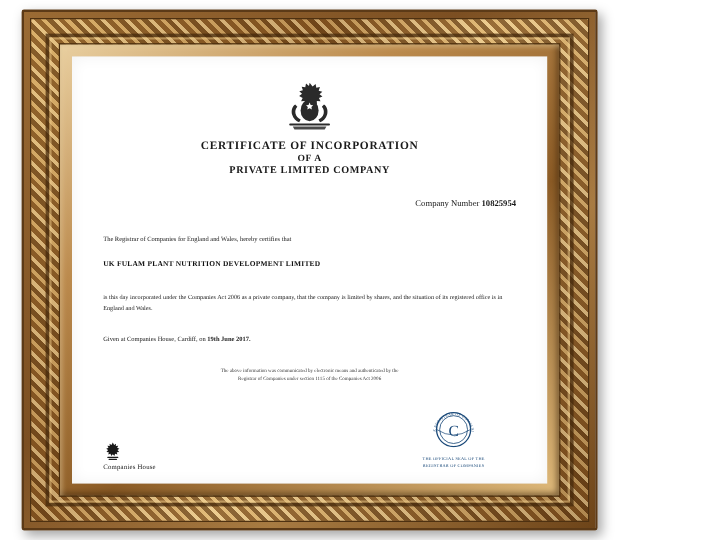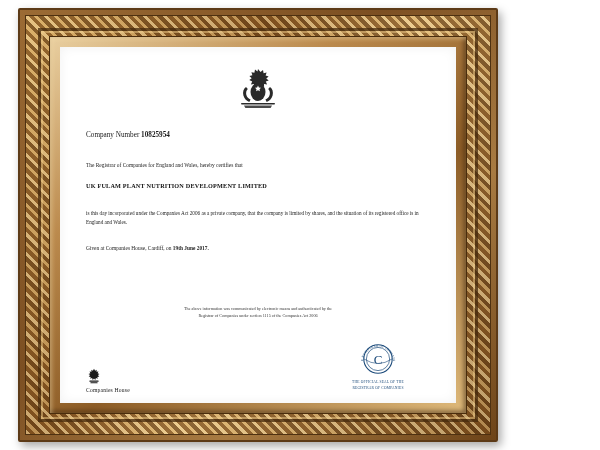--- a/index.html
+++ b/index.html
@@ -111,21 +111,21 @@
     letter-spacing: 0.5px;
     font-weight: bold;
   }
   .title-line3 {
     font-size: 8.5px;
     letter-spacing: 0.5px;
     font-weight: bold;
   }
 
   .company-number {
-    text-align: left;
+    text-align: right;
     margin-top: 20px;
     font-size: 7.2px;
     color: #1a1a1a;
   }
   .company-number b { font-weight: bold; }
 
   .body-text {
     margin-top: 22px;
     font-size: 5.4px;
     line-height: 1.6;
@@ -223,20 +223,25 @@
           <path d="M37 20c2.5 1.5 3.5 5 2.6 8.5-.9 3.4-3.4 5.6-5.9 6.4l-1.3-2.3c2-.8 3.7-2.4 4.3-4.8.5-2.2 0-4.6-1.5-5.9z"></path>
           <rect x="8" y="36" width="34" height="1.6" rx=".8"></rect>
           <path d="M11 38.5h28l-1.4 2.4H12.4z" opacity=".85"></path>
         </g>
         <g fill="#ffffff">
           <path d="M25 18.5l.9 1.9 2.1.3-1.5 1.5.4 2.1-1.9-1-1.9 1 .4-2.1-1.5-1.5 2.1-.3z"></path>
         </g>
       </svg>
     </div>
 
+    <div class="title-block">
+      <div class="title-line1">CERTIFICATE OF INCORPORATION</div>
+      <div class="title-line2">OF A</div>
+      <div class="title-line3">PRIVATE LIMITED COMPANY</div>
+    </div>
 
     <div class="company-number">
       <span>Company Number</span>
       <b>10825954</b>
     </div>
 
     <div class="body-text">The Registrar of Companies for England and Wales, hereby certifies that</div>
 
     <div class="company-name">UK FULAM PLANT NUTRITION DEVELOPMENT LIMITED</div>
 

